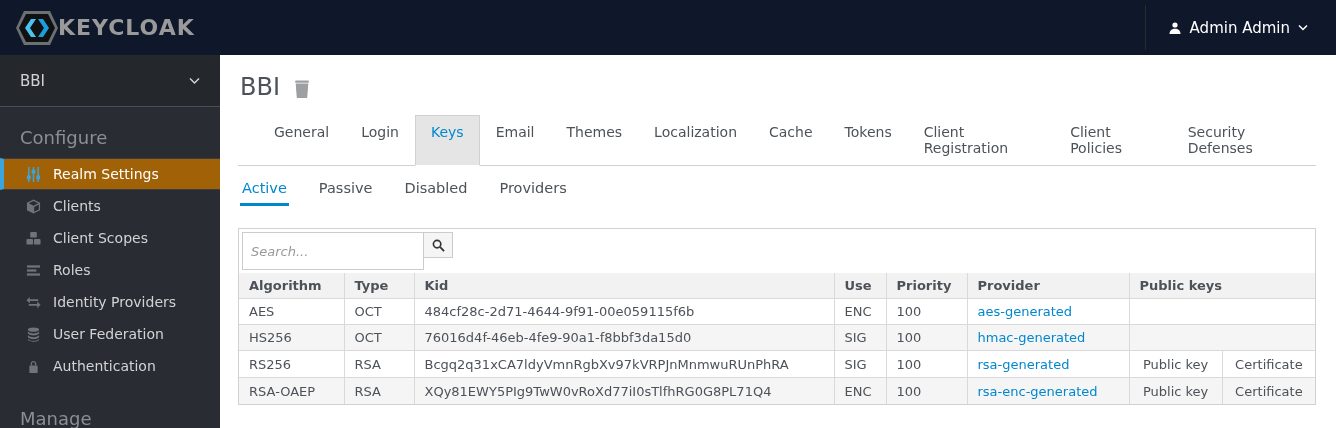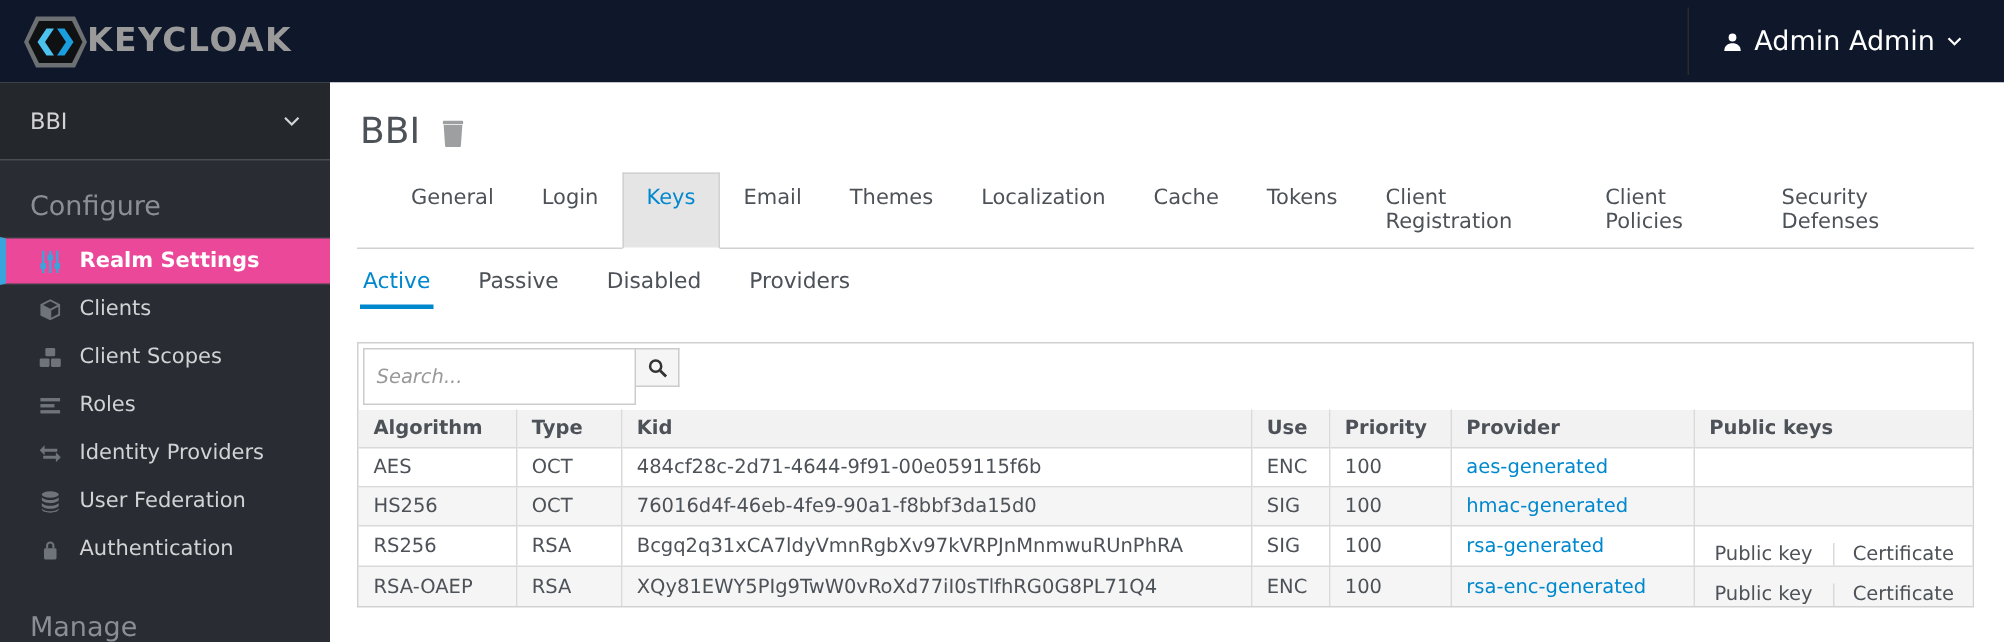--- a/index.html
+++ b/index.html
@@ -7,40 +7,40 @@
     font-family:"DejaVu Sans","Liberation Sans",sans-serif; }
 
   
   .topbar { height:55px; background:#0f172a; display:flex; align-items:center;
     justify-content:space-between; }
   .brand { display:flex; align-items:center; padding-left:14px; cursor:pointer; }
   .brand-text { font-size:22px; font-weight:bold; color:#9a9a9a; letter-spacing:1px;
     margin-left:-2px; }
   .user-menu { height:45px; display:flex; align-items:center; gap:8px;
     border-left:1px solid #2b2b2b; padding:0 28px 0 22px; color:#fff;
-    font-size:18px; cursor:pointer; }
+    font-size:15px; cursor:pointer; }
   .user-menu svg { flex:0 0 auto; }
 
   
   .shell { display:flex; height:373px; }
 
   
   .sidebar { width:220px; background:#292d33; flex:0 0 220px; }
   .realm-selector { height:52px; background:#24272b; border-bottom:1px solid #4a4e54;
     display:flex; align-items:center; justify-content:space-between;
     padding:0 20px; color:#d2d3d5; font-size:15px; cursor:pointer; }
   .nav-section-label { color:#8b8f93; font-size:18px; padding:20px 20px 10px 20px; }
   .nav-list { list-style:none; }
   .nav-item { height:32px; display:flex; align-items:center; gap:12px;
     padding-left:21px; color:#d2d3d5; font-size:14px; cursor:pointer;
     border-left:4px solid transparent; }
   .nav-item .nav-ico { width:16px; height:16px; color:#6f747a; display:flex;
     align-items:center; justify-content:center; }
-  .nav-item.active { background:#ec4899; border-left-color:#39a5dc; color:#fff;
-    border-top:1px solid #3a3e44; border-bottom:1px solid #3a3e44;font-weight:bold; }
+  .nav-item.active { background:#a16207; border-left-color:#39a5dc; color:#fff;
+    border-top:1px solid #3a3e44; border-bottom:1px solid #3a3e44; }
   .nav-item.active .nav-ico { color:#39a5dc; }
   .manage-label { padding-top:26px; }
 
   
   .main { flex:1; background:#fff; padding:18px 20px 0 18px; }
   .title-row { display:flex; align-items:center; gap:14px; padding-left:2px; }
   .page-title { font-size:24px; font-weight:normal; color:#4d5258; }
   .trash-btn { color:#9d9fa1; cursor:pointer; display:flex; margin-top:3px; }
 
   .tabs { margin-top:14px; border-bottom:1px solid #d1d1d1; padding-left:20px;
@@ -72,21 +72,21 @@
   th { background:#f2f2f2; font-weight:bold; }
   thead tr th { border-top:none; }
   th:first-child, td:first-child { border-left:none; }
   th:last-child, td:last-child { border-right:none; }
   tbody tr:last-child td { border-bottom:none; }
   tbody tr:nth-child(even) { background:#f5f5f5; }
   .col-alg{width:105px}.col-type{width:70px}.col-kid{width:420px}
   .col-use{width:52px}.col-pri{width:81px}.col-prov{width:162px}
   a.provider-link { color:#0088ce; text-decoration:none; cursor:pointer; }
   td.pk-cell { padding:0; }
-  .pk-wrap { display:flex; height:26px;align-items:flex-end; }
+  .pk-wrap { display:flex; height:26px; }
   .pk-btn { flex:1; display:flex; align-items:center; justify-content:center;
     cursor:pointer; font-size:13px; color:#4d5258; }
   .pk-btn + .pk-btn { border-left:1px solid #d9d9d9; }
 </style>
 </head>
 <body>
 
 <div class="topbar">
   <div class="brand">
     <span style="display:flex;">

